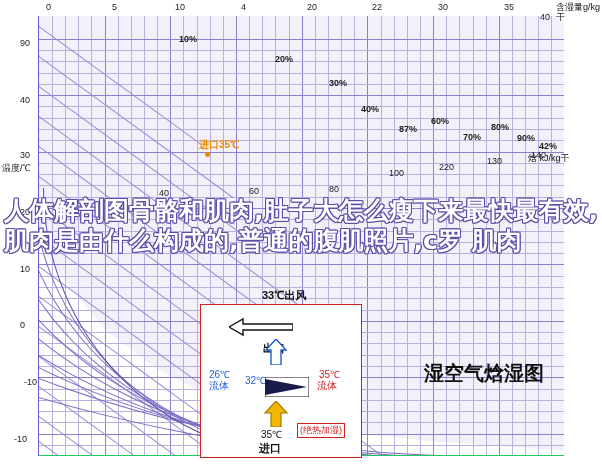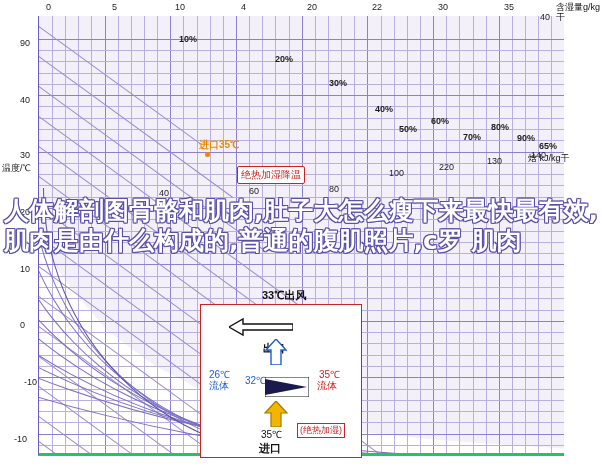--- a/index.html
+++ b/index.html
@@ -11,21 +11,21 @@
     overflow:hidden;
   }
   #wrap{position:relative;width:602px;height:475px;}
 
   
   .plot-area{
     position:absolute;
     left:38px;top:16px;width:526px;height:440px;
     background:#f3f0fa;
     border-left:1px solid #6a5acd;
-    border-bottom:3px solid #22c55e;
+    border-bottom:1px solid #22c55e;
     box-sizing:border-box;
     overflow:hidden;
   }
   .white-wedge{
     position:absolute;left:0;bottom:0;width:100%;height:100%;
     background:#ffffff;
     clip-path:polygon(0% 100%, 0% 52%, 6% 62%, 13% 72%, 22% 80%, 33% 87%, 46% 92%, 60% 95%, 76% 97%, 100% 99%, 100% 100%);
   }
 
   
@@ -223,40 +223,39 @@
     <div class="rhline" style="left:-120px;top:95px;width:480px;height:345px"></div>
     <div class="rhline" style="left:-80px;top:112px;width:420px;height:328px"></div>
     <div class="rhline" style="left:-50px;top:128px;width:370px;height:312px"></div>
     <div class="rhline" style="left:-25px;top:143px;width:330px;height:297px"></div>
     <div class="rhline" style="left:-8px;top:158px;width:295px;height:282px"></div>
     <div class="rhline" style="left:4px;top:172px;width:265px;height:268px;border-color:#5a4fa8"></div>
 
     <div class="rh-label" style="left:140px;top:18px">10%</div>
     <div class="rh-label" style="left:236px;top:38px">20%</div>
     <div class="rh-label" style="left:290px;top:62px">30%</div>
-    <div class="rh-label" style="left:336px;top:88px">40%</div>
-    <div class="rh-label" style="left:360px;top:108px">50%</div>
+    <div class="rh-label" style="left:322px;top:88px">40%</div>
+    <div class="rh-label" style="left:360px;top:108px">87%</div>
     <div class="rh-label" style="left:392px;top:100px">60%</div>
     <div class="rh-label" style="left:424px;top:116px">70%</div>
     <div class="rh-label" style="left:452px;top:106px">80%</div>
     <div class="rh-label" style="left:478px;top:117px">90%</div>
-    <div class="rh-label" style="left:500px;top:125px">65%</div>
+    <div class="rh-label" style="left:500px;top:125px">42%</div>
 
     <div class="tick" style="left:60px;top:180px">20</div>
     <div class="tick" style="left:120px;top:172px">40</div>
     <div class="tick" style="left:210px;top:170px">60</div>
     <div class="tick" style="left:290px;top:168px">80</div>
     <div class="tick" style="left:350px;top:152px">100</div>
     <div class="tick" style="left:400px;top:146px">220</div>
     <div class="tick" style="left:448px;top:140px">130</div>
     <div class="tick" style="left:492px;top:134px">140</div>
 
     <div class="dot" style="left:166px;top:136px"></div>
     <div class="ann-inlet" style="left:160px;top:122px">进口35℃</div>
-    <div class="ann-box" style="left:198px;top:150px">绝热加湿降温</div>
   </div>
 
   <div class="tick" style="left:46px;top:2px">0</div>
   <div class="tick" style="left:112px;top:2px">5</div>
   <div class="tick" style="left:175px;top:2px">10</div>
   <div class="tick" style="left:241px;top:2px">4</div>
   <div class="tick" style="left:307px;top:2px">20</div>
   <div class="tick" style="left:372px;top:2px">22</div>
   <div class="tick" style="left:438px;top:2px">30</div>
   <div class="tick" style="left:504px;top:2px">35</div>
@@ -301,13 +300,14 @@
 
     <svg style="position:absolute;left:62px;top:96px;width:26px;height:26px" viewBox="0 0 26 26">
       <polygon points="13,0 24,12 18,12 18,26 8,26 8,12 2,12" fill="#f2b600" stroke="#a07a00" stroke-width="1.2"></polygon>
     </svg>
     <div class="note-box" style="left:96px;top:118px">(绝热加湿)</div>
 
     <div class="sch-text" style="left:60px;top:122px">35℃</div>
     <div class="label-chukou sch-blue" style="left:58px;top:136px">进口</div>
   </div>
 
+  <div class="bottom-title">湿空气焓湿图</div>
 </div>
 
 </body></html>

